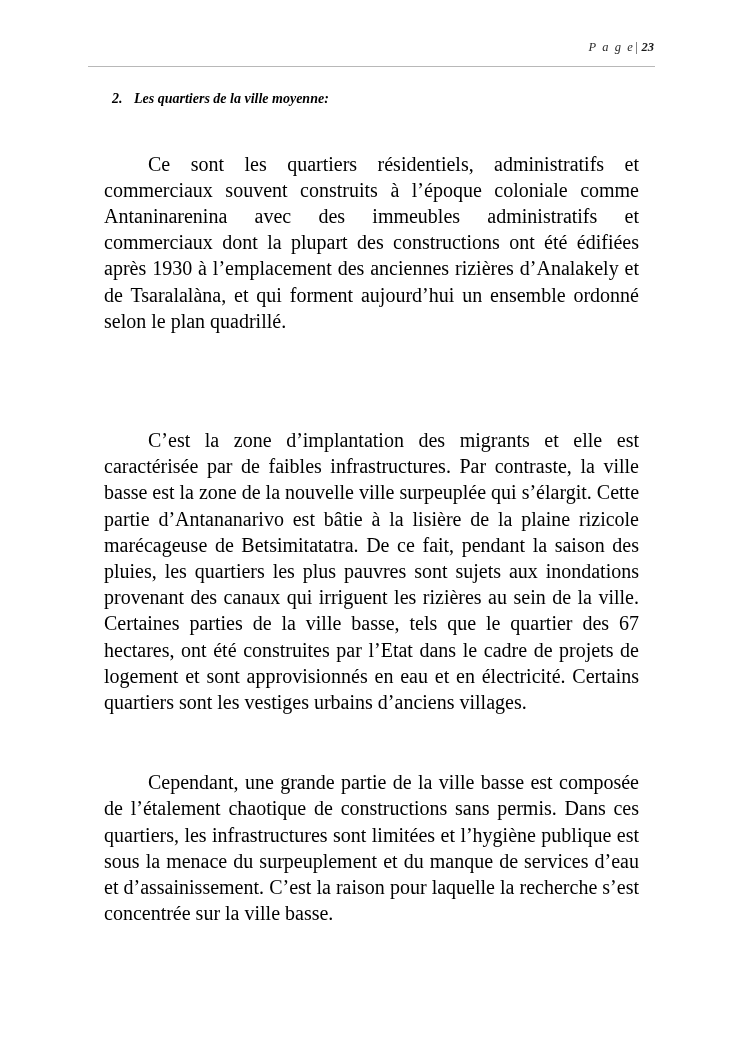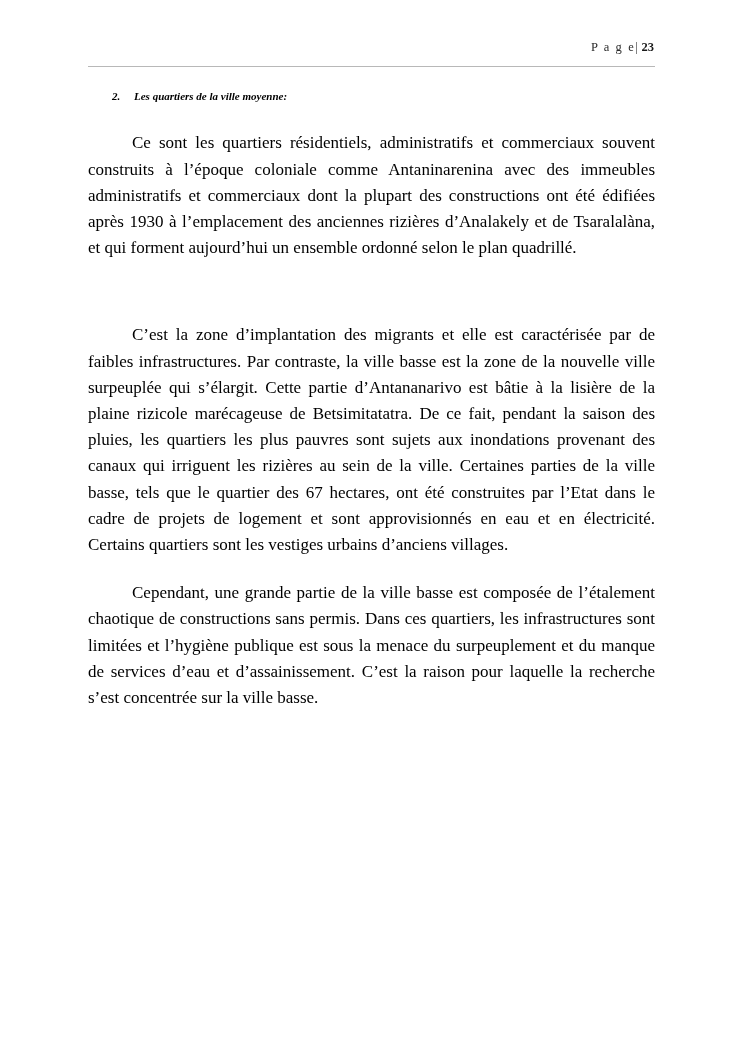--- a/index.html
+++ b/index.html
@@ -22,20 +22,21 @@
     box-sizing: border-box;
     padding: 40px 90px 0 88px;
   }
   .header {
     position: relative;
     height: 26px;
     border-bottom: 1px solid #b8b8b8;
     display: flex;
     justify-content: flex-end;
     align-items: flex-start;
+    font-style: italic;
   }
   .header-text {
     font-family: "Liberation Serif", "DejaVu Serif", serif;
     font-size: 12.5px;
     letter-spacing: 0.5px;
     color: #1a1a1a;
     padding-right: 1px;
   }
   .header-text .pg {
     letter-spacing: 1.6px;
@@ -46,38 +47,38 @@
     color: #3a3a3a;
   }
   .header-text .num {
     font-weight: bold;
     letter-spacing: 0px;
   }
   .content {
     padding-top: 22px;
   }
   .heading {
-    font-size: 11px;
+    font-size: 14px;
     font-weight: bold;
     font-style: italic;
     font-family: "Liberation Serif", "DejaVu Serif", serif;
     margin: 0 0 0 0;
     padding-left: 24px;
     text-indent: 0;
     line-height: 1.4;
   }
   .heading .num {
     display: inline-block;
     width: 22px;
   }
   .para {
-    font-size: 17px;
+    font-size: 20px;
     line-height: 26.2px;
     text-align: justify;
-    margin: 0;
+    margin: 16px;
     text-indent: 44px;
     -webkit-hyphens: none;
     hyphens: none;
     word-spacing: 0px;
   }
   .gap-lg { height: 26px; }
   .gap-xl { height: 39px; }
   .gap-md { height: 22px; }
 </style>
 </head>

